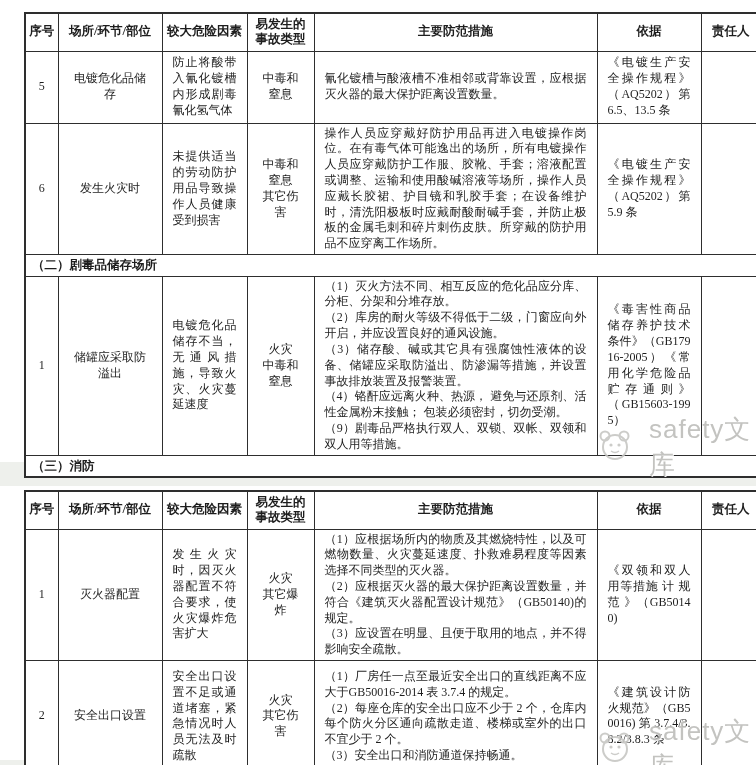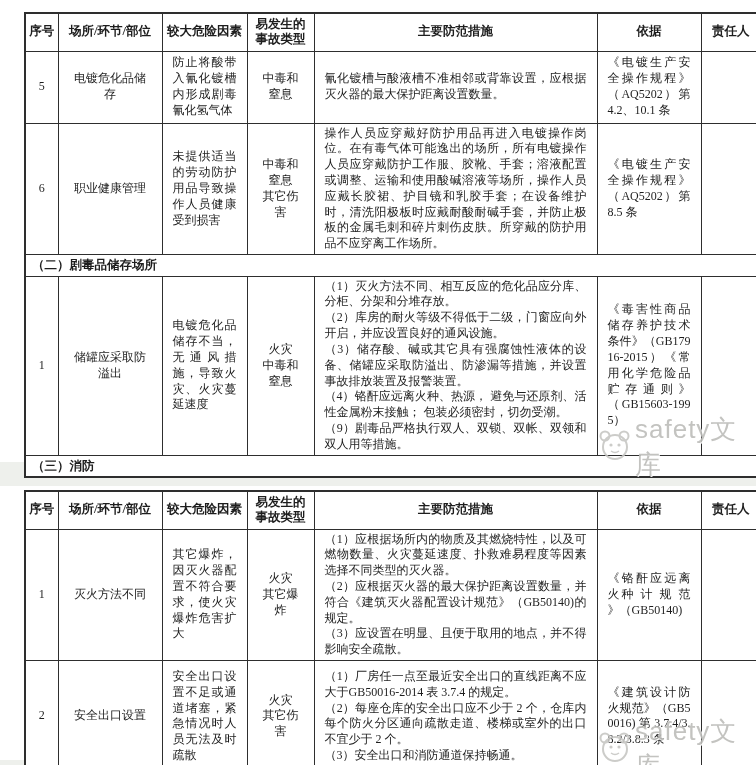--- a/index.html
+++ b/index.html
@@ -31,21 +31,21 @@
     word-break:break-all;
   }
   th{font-weight:bold;text-align:center;padding:2px 2px;font-size:12.5px;line-height:1.25;}
   .c-center{text-align:center;}
   .c-just{text-align:justify;}
   tr.section-row td{
     font-weight:bold;text-align:left;padding:2px 6px 2px 6px;
     white-space:normal;font-size:12.5px;
   }
   .wm{
-    position:absolute;display:flex;align-items:center;gap:3px;
+    position:absolute;display:flex;align-items:center;gap:17px;
     font-family:"Liberation Sans","DejaVu Sans",sans-serif;
     color:#bdbdba;opacity:.9;pointer-events:none;
     text-shadow:1px 1px 0 #ffffff;
   }
   .wm .wm-text{font-size:26px;letter-spacing:1px;}
   #wm1{left:594px;top:412px;}
   #wm2{left:594px;top:714px;}
 </style>
 </head>
 <body>
@@ -70,48 +70,48 @@
       <th>主要防范措施</th>
       <th>依据</th>
       <th>责任人</th>
     </tr>
     <tr style="height:72px">
       <td class="c-center">5</td>
       <td class="c-center">电镀危化品储存</td>
       <td class="c-just">防止将酸带入氰化镀槽内形成剧毒氰化氢气体</td>
       <td class="c-center">中毒和窒息</td>
       <td class="c-just">氰化镀槽与酸液槽不准相邻或背靠设置，应根据灭火器的最大保护距离设置数量。</td>
-      <td class="c-just">《电镀生产安全操作规程》（AQ5202）第 4.2、10.1 条</td>
+      <td class="c-just">《电镀生产安全操作规程》（AQ5202）第 6.5、13.5 条</td>
       <td class="c-center"></td>
     </tr>
     <tr style="height:110px">
       <td class="c-center">6</td>
-      <td class="c-center">职业健康管理</td>
+      <td class="c-center">发生火灾时</td>
       <td class="c-just">未提供适当的劳动防护用品导致操作人员健康受到损害</td>
       <td class="c-center">中毒和窒息
 其它伤害</td>
       <td class="c-just">操作人员应穿戴好防护用品再进入电镀操作岗位。在有毒气体可能逸出的场所，所有电镀操作人员应穿戴防护工作服、胶靴、手套；溶液配置或调整、运输和使用酸碱溶液等场所，操作人员应戴长胶裙、护目镜和乳胶手套；在设备维护时，清洗阳极板时应戴耐酸耐碱手套，并防止极板的金属毛刺和碎片刺伤皮肤。所穿戴的防护用品不应穿离工作场所。</td>
-      <td class="c-just">《电镀生产安全操作规程》（AQ5202）第 8.5 条</td>
+      <td class="c-just">《电镀生产安全操作规程》（AQ5202）第 5.9 条</td>
       <td class="c-center"></td>
     </tr>
     <tr class="section-row" style="height:21px">
       <td colspan="7">（二）剧毒品储存场所</td>
     </tr>
     <tr style="height:172px">
       <td class="c-center">1</td>
       <td class="c-center">储罐应采取防溢出</td>
       <td class="c-just">电镀危化品储存不当，无通风措施，导致火灾、火灾蔓延速度</td>
       <td class="c-center">火灾
 中毒和窒息</td>
       <td class="c-just">（1）灭火方法不同、相互反应的危化品应分库、分柜、分架和分堆存放。
 （2）库房的耐火等级不得低于二级，门窗应向外开启，并应设置良好的通风设施。
 （3）储存酸、碱或其它具有强腐蚀性液体的设备、储罐应采取防溢出、防渗漏等措施，并设置事故排放装置及报警装置。
 （4）铬酐应远离火种、热源， 避免与还原剂、活性金属粉末接触； 包装必须密封，切勿受潮。
 （9）剧毒品严格执行双人、双锁、双帐、双领和双人用等措施。</td>
-      <td class="c-just">《毒害性商品储存养护技术条件》（GB17916-2015）《常用化学危险品贮 存 通 则 》（GB15603-1995）</td>
+      <td class="c-just">《毒害性商品储存养护技术条件》（GB17916-2005）《常用化学危险品贮 存 通 则 》（GB15603-1995）</td>
       <td class="c-center"></td>
     </tr>
     <tr class="section-row" style="height:22px">
       <td colspan="7">（三）消防</td>
     </tr>
   </tbody>
     </table>
 </div>
 
 <div class="sheet" id="sheet2">
@@ -130,28 +130,28 @@
       <th>序号</th>
       <th>场所/环节/部位</th>
       <th>较大危险因素</th>
       <th>易发生的事故类型</th>
       <th>主要防范措施</th>
       <th>依据</th>
       <th>责任人</th>
     </tr>
     <tr style="height:118px">
       <td class="c-center">1</td>
-      <td class="c-center">灭火方法不同</td>
-      <td class="c-just">其它爆炸，因灭火器配置不符合要求，使火灾爆炸危害扩大</td>
+      <td class="c-center">灭火器配置</td>
+      <td class="c-just">发生火灾时，因灭火器配置不符合要求，使火灾爆炸危害扩大</td>
       <td class="c-center">火灾
 其它爆炸</td>
       <td class="c-just">（1）应根据场所内的物质及其燃烧特性，以及可燃物数量、火灾蔓延速度、扑救难易程度等因素选择不同类型的灭火器。
 （2）应根据灭火器的最大保护距离设置数量，并符合《建筑灭火器配置设计规范》（GB50140)的规定。
 （3）应设置在明显、且便于取用的地点，并不得影响安全疏散。</td>
-      <td class="c-just">《铬酐应远离火种 计 规 范 》（GB50140)</td>
+      <td class="c-just">《双领和双人用等措施 计 规 范 》（GB50140)</td>
       <td class="c-center"></td>
     </tr>
     <tr style="height:112px">
       <td class="c-center">2</td>
       <td class="c-center">安全出口设置</td>
       <td class="c-just">安全出口设置不足或通道堵塞，紧急情况时人员无法及时疏散</td>
       <td class="c-center">火灾
 其它伤害</td>
       <td class="c-just">（1）厂房任一点至最近安全出口的直线距离不应大于GB50016-2014 表 3.7.4 的规定。
 （2）每座仓库的安全出口应不少于 2 个，仓库内每个防火分区通向疏散走道、楼梯或室外的出口不宜少于 2 个。

